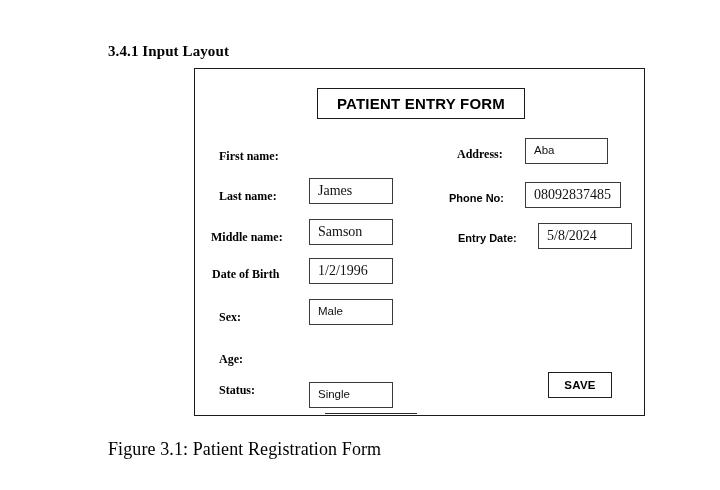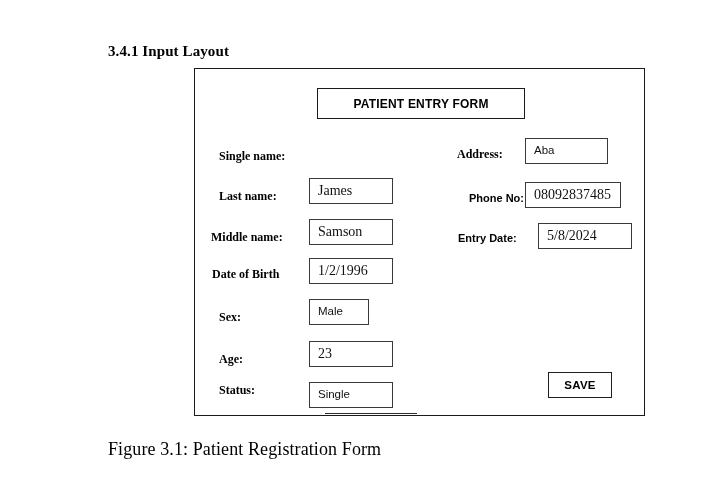--- a/index.html
+++ b/index.html
@@ -59,21 +59,21 @@
     box-sizing: border-box;
     border: 1.6px solid #1a1a1a;
     background: #ffffff;
     display: flex;
     align-items: center;
     justify-content: center;
   }
   .form-title-box .title-text {
     font-family: "Liberation Sans", sans-serif;
     font-weight: bold;
-    font-size: 12px;
+    font-size: 15px;
     letter-spacing: 0.2px;
     white-space: nowrap;
   }
 
   
   .fld-label {
     position: absolute;
     font-weight: bold;
     font-size: 11.5px;
     white-space: nowrap;
@@ -137,60 +137,57 @@
 <body>
 
 <div class="section-heading">3.4.1 Input Layout</div>
 
 <div class="form-window">
 
   <div class="form-title-box">
     <span class="title-text">PATIENT ENTRY FORM</span>
   </div>
 
-  <div class="fld-label serif" style="left:24px; top:81px;">Single name:</div>
+  <div class="fld-label serif" style="left:24px; top:81px;">First name:</div>
 
   <div class="fld-label serif" style="left:24px; top:121px;">Last name:</div>
   <div class="fld-box" style="left:114px; top:109px; width:84px; height:26px;">
     <span class="val serif">James</span>
   </div>
 
   <div class="fld-label serif" style="left:16px; top:162px;">Middle name:</div>
   <div class="fld-box" style="left:114px; top:150px; width:84px; height:26px;">
     <span class="val serif">Samson</span>
   </div>
 
   <div class="fld-label serif" style="left:17px; top:199px;">Date of Birth</div>
   <div class="fld-box" style="left:114px; top:189px; width:84px; height:26px;">
     <span class="val serif">1/2/1996</span>
   </div>
 
   <div class="fld-label serif" style="left:24px; top:242px;">Sex:</div>
-  <div class="fld-box" style="left:114px; top:230px; width:60px; height:26px;">
+  <div class="fld-box" style="left:114px; top:230px; width:84px; height:26px;">
     <span class="val sans">Male</span>
   </div>
 
   <div class="fld-label serif" style="left:24px; top:284px;">Age:</div>
-  <div class="fld-box" style="left:114px; top:272px; width:84px; height:26px;">
-    <span class="val serif">23</span>
-  </div>
 
   <div class="fld-label serif" style="left:24px; top:315px;">Status:</div>
   <div class="fld-box" style="left:114px; top:313px; width:84px; height:26px;">
     <span class="val sans">Single</span>
   </div>
 
   <div class="stray-rule"></div>
 
   <div class="fld-label serif" style="left:262px; top:79px;">Address:</div>
   <div class="fld-box" style="left:330px; top:69px; width:83px; height:26px;">
     <span class="val sans">Aba</span>
   </div>
 
-  <div class="fld-label sans" style="left:274px; top:124px;">Phone No:</div>
+  <div class="fld-label sans" style="left:254px; top:124px;">Phone No:</div>
   <div class="fld-box" style="left:330px; top:113px; width:96px; height:26px;">
     <span class="val serif">08092837485</span>
   </div>
 
   <div class="fld-label sans" style="left:263px; top:164px;">Entry Date:</div>
   <div class="fld-box" style="left:343px; top:154px; width:94px; height:26px;">
     <span class="val serif">5/8/2024</span>
   </div>
 
   <div class="save-button">

